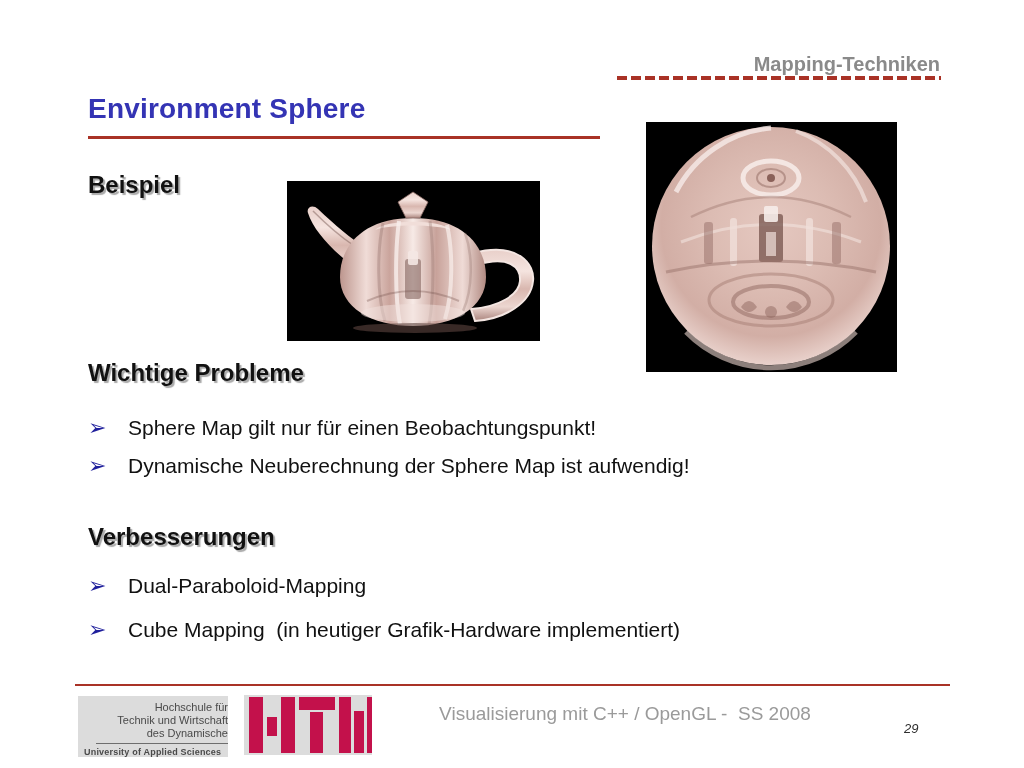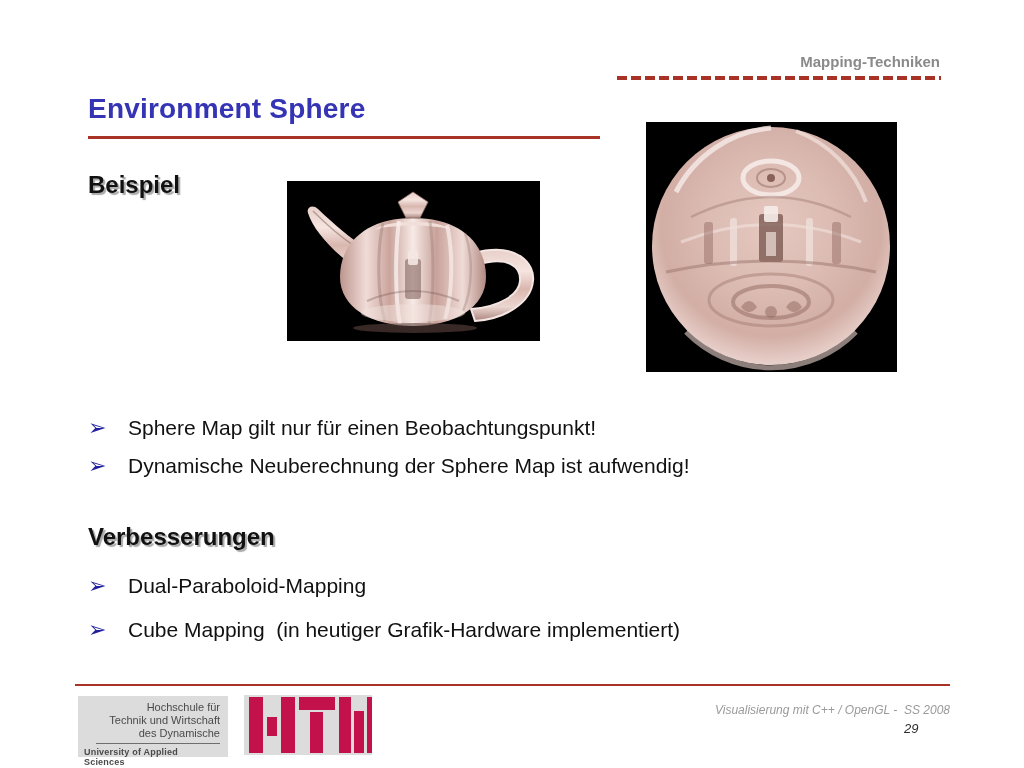--- a/index.html
+++ b/index.html
@@ -1,20 +1,20 @@
 <!DOCTYPE html>
 <html><head>
 <meta charset="utf-8">
 <style>
   html,body{margin:0;padding:0;background:#fff;}
   .slide{position:relative;width:1024px;height:768px;background:#ffffff;overflow:hidden;
          font-family:"Liberation Sans", sans-serif;}
 
   
-  .section-label{position:absolute;top:53px;right:84px;font-size:15px;font-weight:bold;color:#8a8a8a;}
+  .section-label{position:absolute;top:53px;right:84px;font-size:20px;font-weight:bold;color:#8a8a8a;}
   .header-dashes{position:absolute;top:76px;left:617px;width:324px;height:4px;
     background:repeating-linear-gradient(90deg,#a93226 0,#a93226 10px,transparent 10px,transparent 14px);}
 
   
   .page-title{position:absolute;top:93px;left:88px;font-size:28px;font-weight:bold;color:#3434b4;letter-spacing:0.2px;}
   .title-underline{position:absolute;top:136px;left:88px;width:512px;height:3px;background:#a93226;}
 
   
   .heading{position:absolute;left:88px;font-size:24px;font-weight:bold;color:#111;
            text-shadow:2px 2px 1px #a9a9a9;}
@@ -30,38 +30,38 @@
 
   
   .img-box{position:absolute;background:#000;}
   .teapot-box{left:287px;top:181px;width:253px;height:160px;}
   .sphere-box{left:646px;top:122px;width:251px;height:250px;}
   .img-box svg{display:block;width:100%;height:100%;}
 
   
   .footer-line{position:absolute;top:684px;left:75px;width:875px;height:2px;background:#a93226;}
   .inst-box{position:absolute;left:78px;top:696px;width:150px;height:61px;background:#dcdcdc;
-            color:#4a4a4a;box-sizing:border-box;padding:5px 8px 0 6px;}
+            color:#4a4a4a;box-sizing:border-box;padding:5px 0 0 6px;}
   .inst-line{font-size:11px;line-height:13px;text-align:right;}
   .inst-divider{margin:3px 0 3px 12px;border-top:1px solid #6e6e6e;}
   .inst-sub{font-size:9px;font-weight:bold;text-align:left;letter-spacing:0.2px;}
 
   .logo-box{position:absolute;left:244px;top:695px;width:128px;height:60px;background:#dcdcdc;}
   .logo-box .bar{position:absolute;background:#c3114b;}
   .bar-h-left{left:5px;top:2px;width:14px;height:56px;}
   .bar-h-mid{left:23px;top:22px;width:10px;height:19px;}
   .bar-h-right{left:37px;top:2px;width:14px;height:56px;}
   .bar-t-top{left:55px;top:2px;width:36px;height:13px;}
   .bar-t-stem{left:66px;top:17px;width:13px;height:41px;}
   .bar-w-1{left:95px;top:2px;width:12px;height:56px;}
   .bar-w-2{left:110px;top:16px;width:10px;height:42px;}
   .bar-w-3{left:123px;top:2px;width:5px;height:56px;}
 
-  .course-label{position:absolute;top:703px;left:300px;width:650px;text-align:right;
-                font-size:12px;font-style:italic;color:#9a9a9a;white-space:pre-wrap;}
+  .course-label{position:absolute;top:703px;left:300px;width:650px;text-align:center;
+                font-size:19px;color:#9a9a9a;white-space:pre-wrap;}
   .page-number{position:absolute;top:721px;left:856px;font-size:13px;font-style:italic;color:#2e2e2e;margin-left:48px;}
 </style>
 </head>
 <body>
 
 <div class="slide">
 
   <div class="section-label">Mapping-Techniken</div>
   <div class="header-dashes"></div>
 
@@ -153,20 +153,21 @@
 
       <ellipse cx="125" cy="178" rx="62" ry="26" fill="none" stroke="#a57d74" stroke-width="3" opacity="0.5"></ellipse>
       <ellipse cx="125" cy="180" rx="38" ry="16" fill="none" stroke="#8f675f" stroke-width="4" opacity="0.5"></ellipse>
       <path d="M95,185 q8,-12 16,0 q-8,10 -16,0 Z" fill="#8f675f" opacity="0.5"></path>
       <path d="M140,185 q8,-12 16,0 q-8,10 -16,0 Z" fill="#8f675f" opacity="0.5"></path>
       <circle cx="125" cy="190" r="6" fill="#8f675f" opacity="0.5"></circle>
       <path d="M40,210 A119,119 0 0 0 210,210" stroke="#e9d3cd" stroke-width="5" fill="none" opacity="0.6"></path>
     </svg>
   </div>
 
+  <div class="heading h-probleme">Wichtige Probleme</div>
 
   <div class="bullet-row b1">
     <span class="bullet-glyph">➢</span>
     <span class="bullet-text">Sphere Map gilt nur für einen Beobachtungspunkt!</span>
   </div>
   <div class="bullet-row b2">
     <span class="bullet-glyph">➢</span>
     <span class="bullet-text">Dynamische Neuberechnung der Sphere Map ist aufwendig!</span>
   </div>
 

